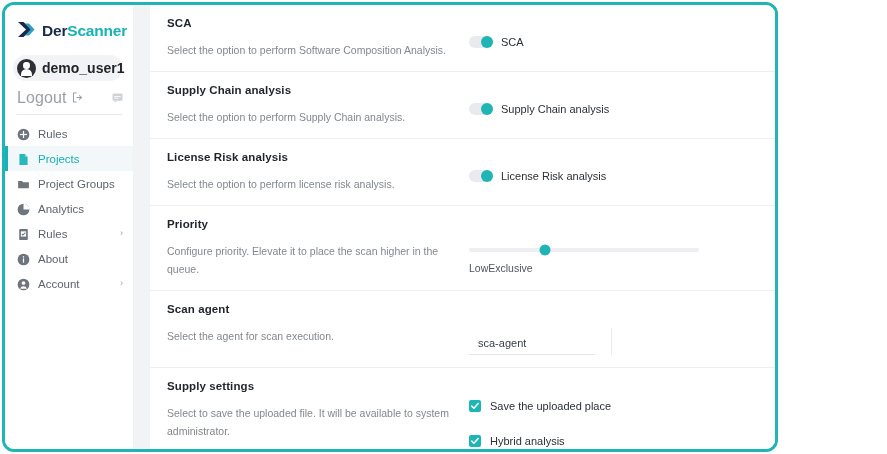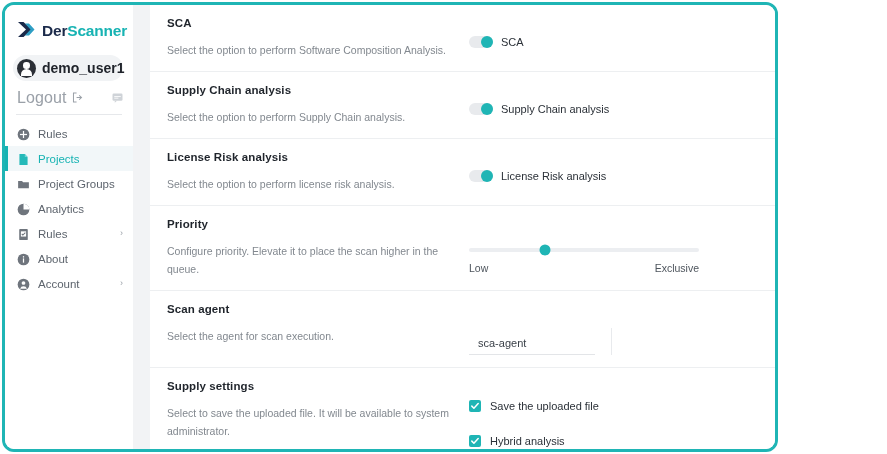--- a/index.html
+++ b/index.html
@@ -236,21 +236,20 @@
     position: absolute;
     top: 50%;
     width: 11px; height: 11px;
     border-radius: 50%;
     background: #1fb5b5;
     transform: translate(-50%, -50%);
     cursor: grab;
   }
   .slider-ends {
     display: flex;
-    justify-content: space-between;
     margin-top: 10px;
   }
   .slider-ends span { font-size: 10.5px; color: #4e555d; }
 
   
   .agent-wrap {
     display: flex;
     align-items: flex-end;
     padding-top: 6px;
   }
@@ -516,21 +515,21 @@
           <div class="sec-desc">Select to save the uploaded file. It will be available to system administrator.</div>
 
         </div>
         <div class="sec-right">
           <div class="cb-row">
             <span class="cb">
               <svg width="10" height="10" viewBox="0 0 10 10">
                 <path d="M1.8 5.1 L3.9 7.2 L8.2 2.6" fill="none" stroke="#ffffff" stroke-width="1.5" stroke-linecap="round" stroke-linejoin="round"></path>
               </svg>
             </span>
-            <span class="cb-label">Save the uploaded file</span>
+            <span class="cb-label">Save the uploaded place</span>
           </div>
           <div class="cb-row">
             <span class="cb">
               <svg width="10" height="10" viewBox="0 0 10 10">
                 <path d="M1.8 5.1 L3.9 7.2 L8.2 2.6" fill="none" stroke="#ffffff" stroke-width="1.5" stroke-linecap="round" stroke-linejoin="round"></path>
               </svg>
             </span>
             <span class="cb-label">Hybrid analysis</span>
           </div>
         </div>

